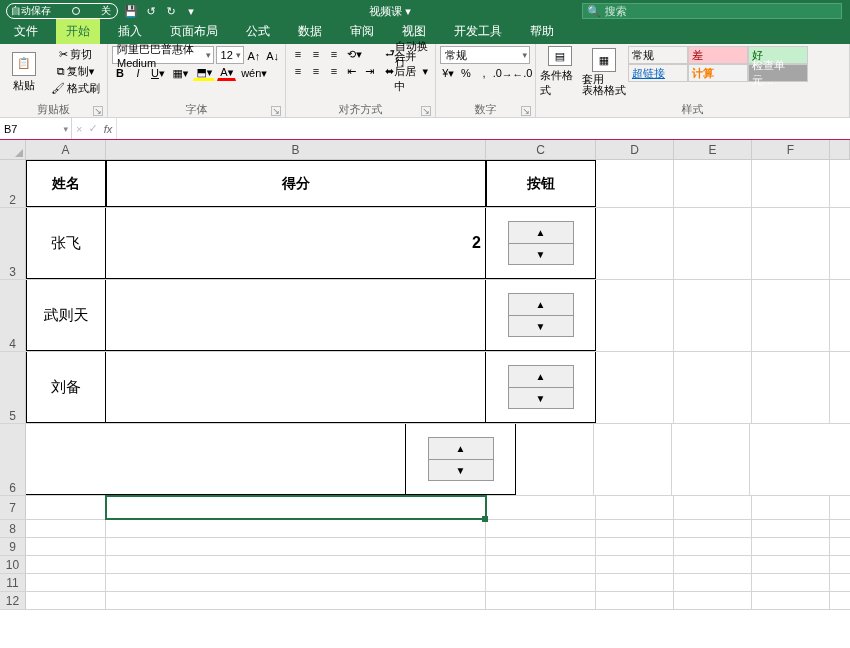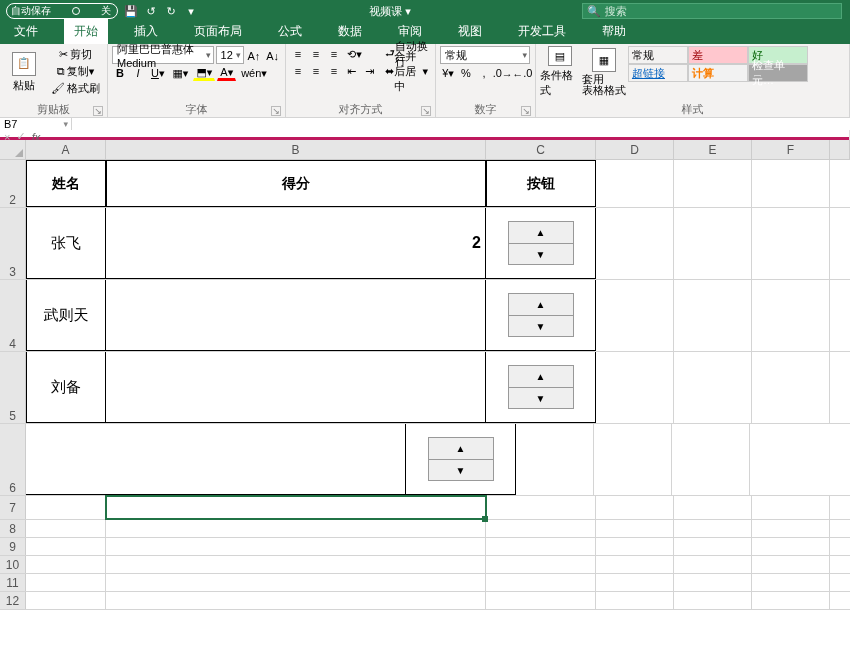--- a/index.html
+++ b/index.html
@@ -8,23 +8,23 @@
   
   .titlebar { background: #217346; height: 22px; display: flex; align-items: center; color: #fff; font-size: 11px; }
   .titlebar .left { display: flex; align-items: center; gap: 6px; padding-left: 6px; }
   .titlebar .center { flex: 1; text-align: center; }
   .titlebar .search { display: flex; align-items: center; background: #2e8b5a; border: 1px solid #4da576; width: 260px; height: 16px; margin-right: 8px; padding: 0 4px; gap: 4px; color: #cfe8d9; font-size: 11px; }
   .autosave-pill { border: 1px solid #fff; border-radius: 8px; padding: 0 6px 0 4px; display: flex; align-items: center; gap: 21px; font-size: 10px; }
   .pill-knob { width: 8px; height: 8px; border: 1px solid #fff; border-radius: 50%; }
   .tb-icon { width: 14px; height: 14px; display: inline-flex; align-items: center; justify-content: center; }
 
   
-  .menubar { background: #217346; height: 22px; display: flex; align-items: flex-end; padding-left: 4px; gap: 16px; }
+  .menubar { background: #217346; height: 22px; display: flex; align-items: flex-end; padding-left: 4px; gap: 8px; }
   .menubar .tab { color: #fff; padding: 4px 10px; font-size: 12px; cursor: pointer; }
-  .menubar .tab.active { background: #ffffff; color: #217346; }
+  .menubar .tab.active { background: #bef264; color: #217346; }
 
   
   .ribbon { background: #f3f2f1; border-bottom: 1px solid #d4d4d4; height: 74px; display: flex; }
   .group { border-right: 1px solid #d4d4d4; display: flex; flex-direction: column; padding: 2px 4px 0 4px; position: relative; }
   .group-label { text-align: center; font-size: 11px; color: #666; height: 16px; line-height: 16px; position: relative; }
   .group-label .dlaunch { position: absolute; right: 0; bottom: 1px; font-size: 9px; color: #888; border: 1px solid #bbb; width: 10px; height: 10px; line-height: 8px; }
   .group-body { flex: 1; display: flex; gap: 4px; }
   .vstack { display: flex; flex-direction: column; gap: 1px; }
   .hstack { display: flex; gap: 2px; align-items: flex-end; }
   .btn-sm { height: 16px; min-width: 16px; border: 1px solid transparent; display: inline-flex; align-items: center; justify-content: center; font-size: 11px; padding: 0 2px; cursor: pointer; }
@@ -33,21 +33,21 @@
   .combo { border: 1px solid #ababab; background: #fff; height: 18px; font-size: 11px; padding: 0 14px 0 4px; display: inline-flex; align-items: center; position: relative; }
   .combo::after { content: "▾"; position: absolute; right: 2px; font-size: 9px; color: #666; }
   .style-cell { border: 1px solid #ccc; width: 60px; height: 18px; font-size: 11px; padding: 1px 3px; display: flex; align-items: center; }
   .sc-bad { background: #ffc7ce; color: #9c0006; }
   .sc-good { background: #c6efce; color: #006100; }
   .sc-link { color: #0563c1; text-decoration: underline; }
   .sc-calc { background: #f2f2f2; color: #fa7d00; font-weight: bold; }
   .sc-check { background: #a5a5a5; color: #fff; }
 
   
-  .formula-row { height: 22px; border-bottom: 3px solid #be185d; display: flex; align-items: stretch; flex-direction: column; }
+  .formula-row { height: 22px; border-bottom: 1px solid #be185d; display: flex; align-items: stretch; }
   .namebox { width: 72px; border-right: 1px solid #d4d4d4; display: flex; align-items: center; padding: 0 4px; font-size: 11px; position: relative; background: #fff; }
   .namebox::after { content: "▾"; position: absolute; right: 3px; font-size: 9px; color: #888; }
   .fx-btns { display: flex; align-items: center; border-right: 1px solid #e0e0e0; padding: 0 4px; gap: 6px; color: #bbb; font-size: 11px; }
   .fx-btns .fx { font-style: italic; color: #666; }
   .formula-input { flex: 1; padding: 0 4px; display: flex; align-items: center; }
 
   
   .gridwrap { position: relative; height: 508px; overflow: hidden; background: #fff; }
   .colheads { display: flex; height: 20px; background: #e6e6e6; border-bottom: 1px solid #ccc; }
   .corner { width: 26px; border-right: 1px solid #ccc; background: #e6e6e6; position: relative; }

